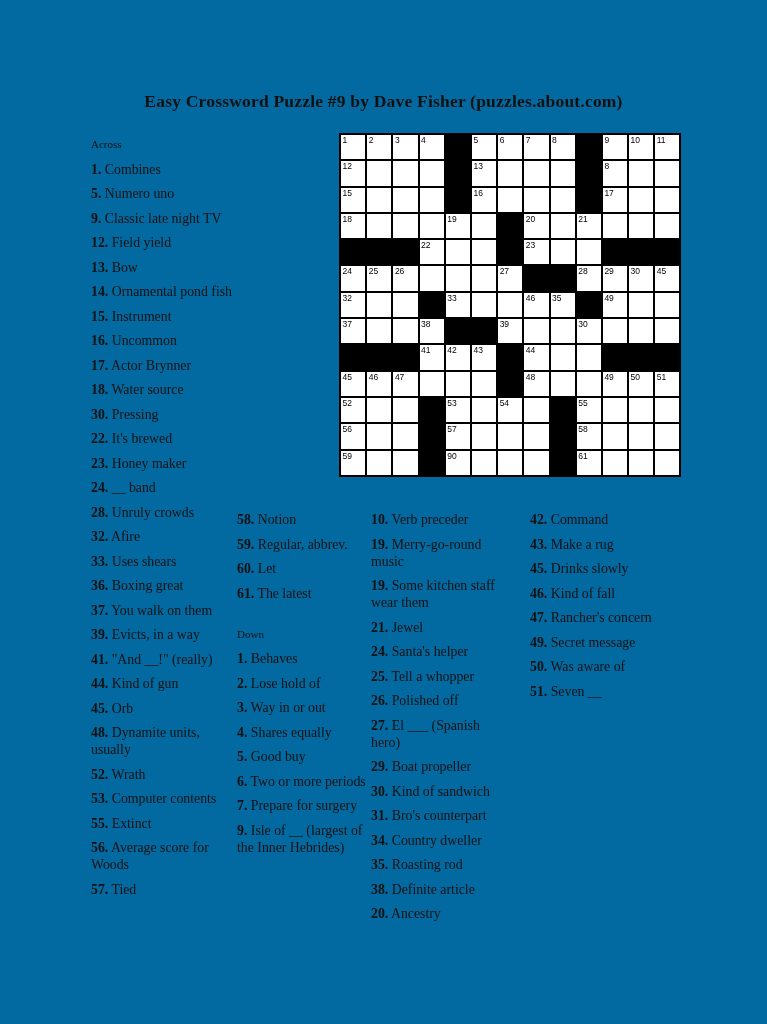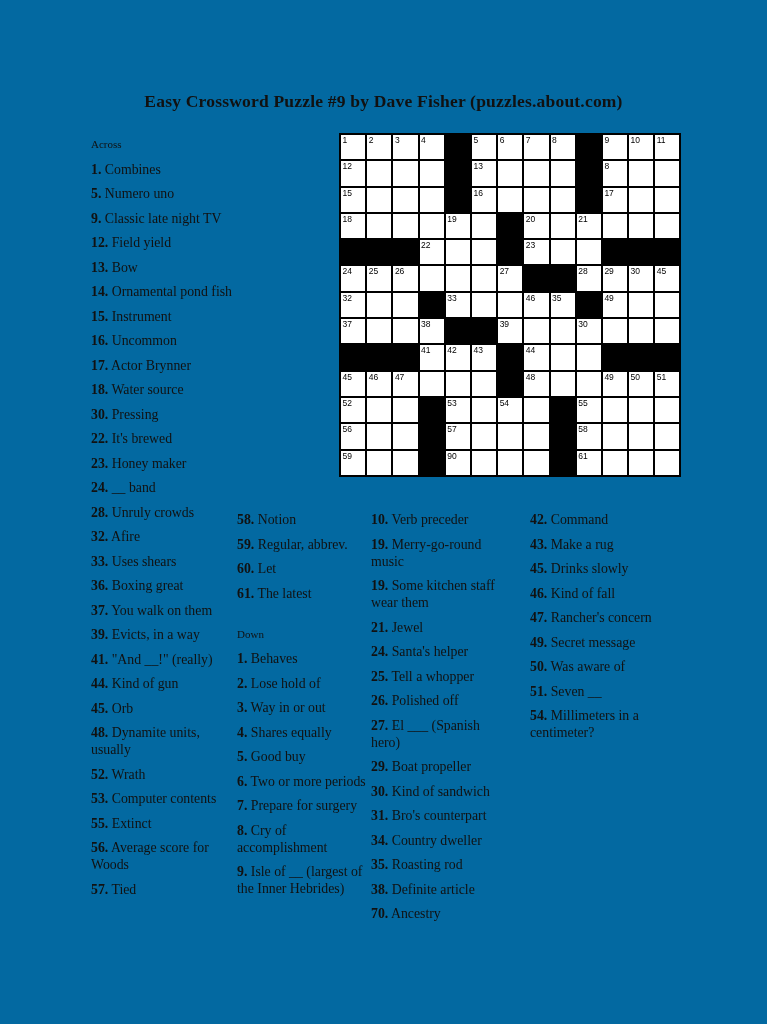--- a/index.html
+++ b/index.html
@@ -361,44 +361,42 @@
       <p class="clue"><b>60.</b> Let</p>
       <p class="clue"><b>61.</b> The latest</p>
       <div class="clue-header">Down</div>
       <p class="clue"><b>1.</b> Behaves</p>
       <p class="clue"><b>2.</b> Lose hold of</p>
       <p class="clue"><b>3.</b> Way in or out</p>
       <p class="clue"><b>4.</b> Shares equally</p>
       <p class="clue"><b>5.</b> Good buy</p>
       <p class="clue"><b>6.</b> Two or more periods</p>
       <p class="clue"><b>7.</b> Prepare for surgery</p>
-      <p class="clue"><b>8.</b> Cry of accomplishment</p>
       <p class="clue"><b>9.</b> Isle of __ (largest of the Inner Hebrides)</p>
     </div>
   <div class="clue-col col3">
       <p class="clue"><b>10.</b> Verb preceder</p>
       <p class="clue"><b>19.</b> Merry-go-round music</p>
       <p class="clue"><b>19.</b> Some kitchen staff wear them</p>
       <p class="clue"><b>21.</b> Jewel</p>
       <p class="clue"><b>24.</b> Santa's helper</p>
       <p class="clue"><b>25.</b> Tell a whopper</p>
       <p class="clue"><b>26.</b> Polished off</p>
       <p class="clue"><b>27.</b> El ___ (Spanish hero)</p>
       <p class="clue"><b>29.</b> Boat propeller</p>
       <p class="clue"><b>30.</b> Kind of sandwich</p>
       <p class="clue"><b>31.</b> Bro's counterpart</p>
       <p class="clue"><b>34.</b> Country dweller</p>
       <p class="clue"><b>35.</b> Roasting rod</p>
       <p class="clue"><b>38.</b> Definite article</p>
-      <p class="clue"><b>70.</b> Ancestry</p>
+      <p class="clue"><b>20.</b> Ancestry</p>
     </div>
   <div class="clue-col col4">
       <p class="clue"><b>42.</b> Command</p>
       <p class="clue"><b>43.</b> Make a rug</p>
       <p class="clue"><b>45.</b> Drinks slowly</p>
       <p class="clue"><b>46.</b> Kind of fall</p>
       <p class="clue"><b>47.</b> Rancher's concern</p>
       <p class="clue"><b>49.</b> Secret message</p>
       <p class="clue"><b>50.</b> Was aware of</p>
       <p class="clue"><b>51.</b> Seven __</p>
-      <p class="clue"><b>54.</b> Millimeters in a centimeter?</p>
     </div>
 </div>
 
 </body></html>

